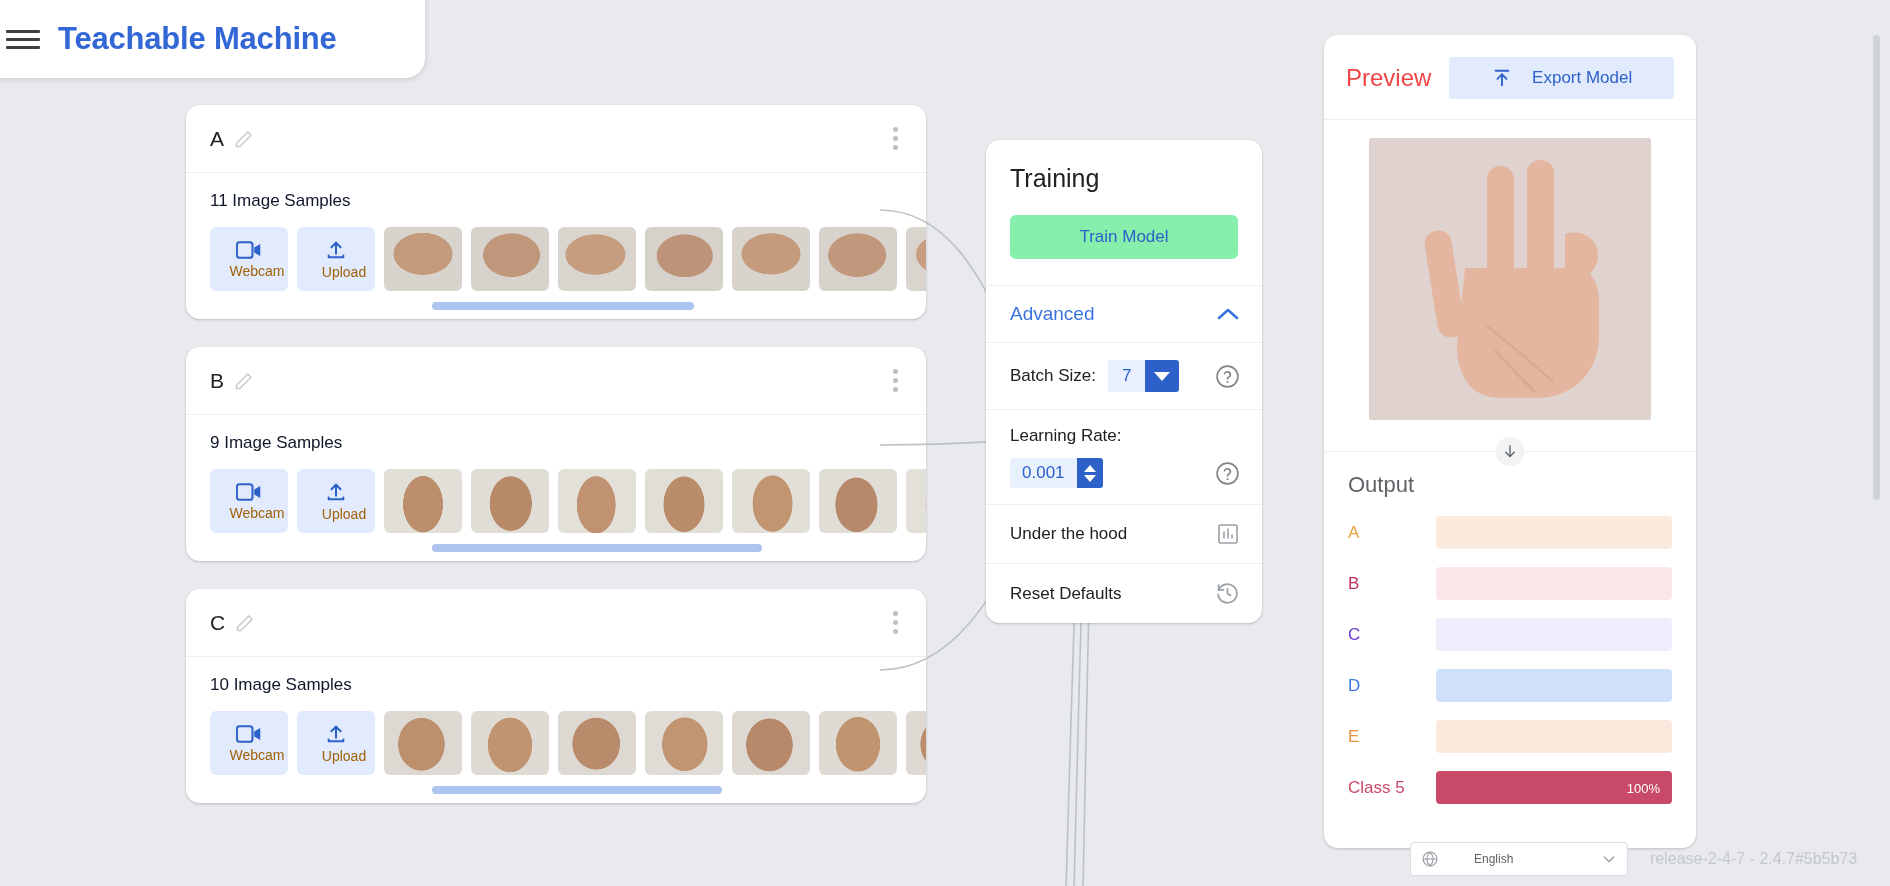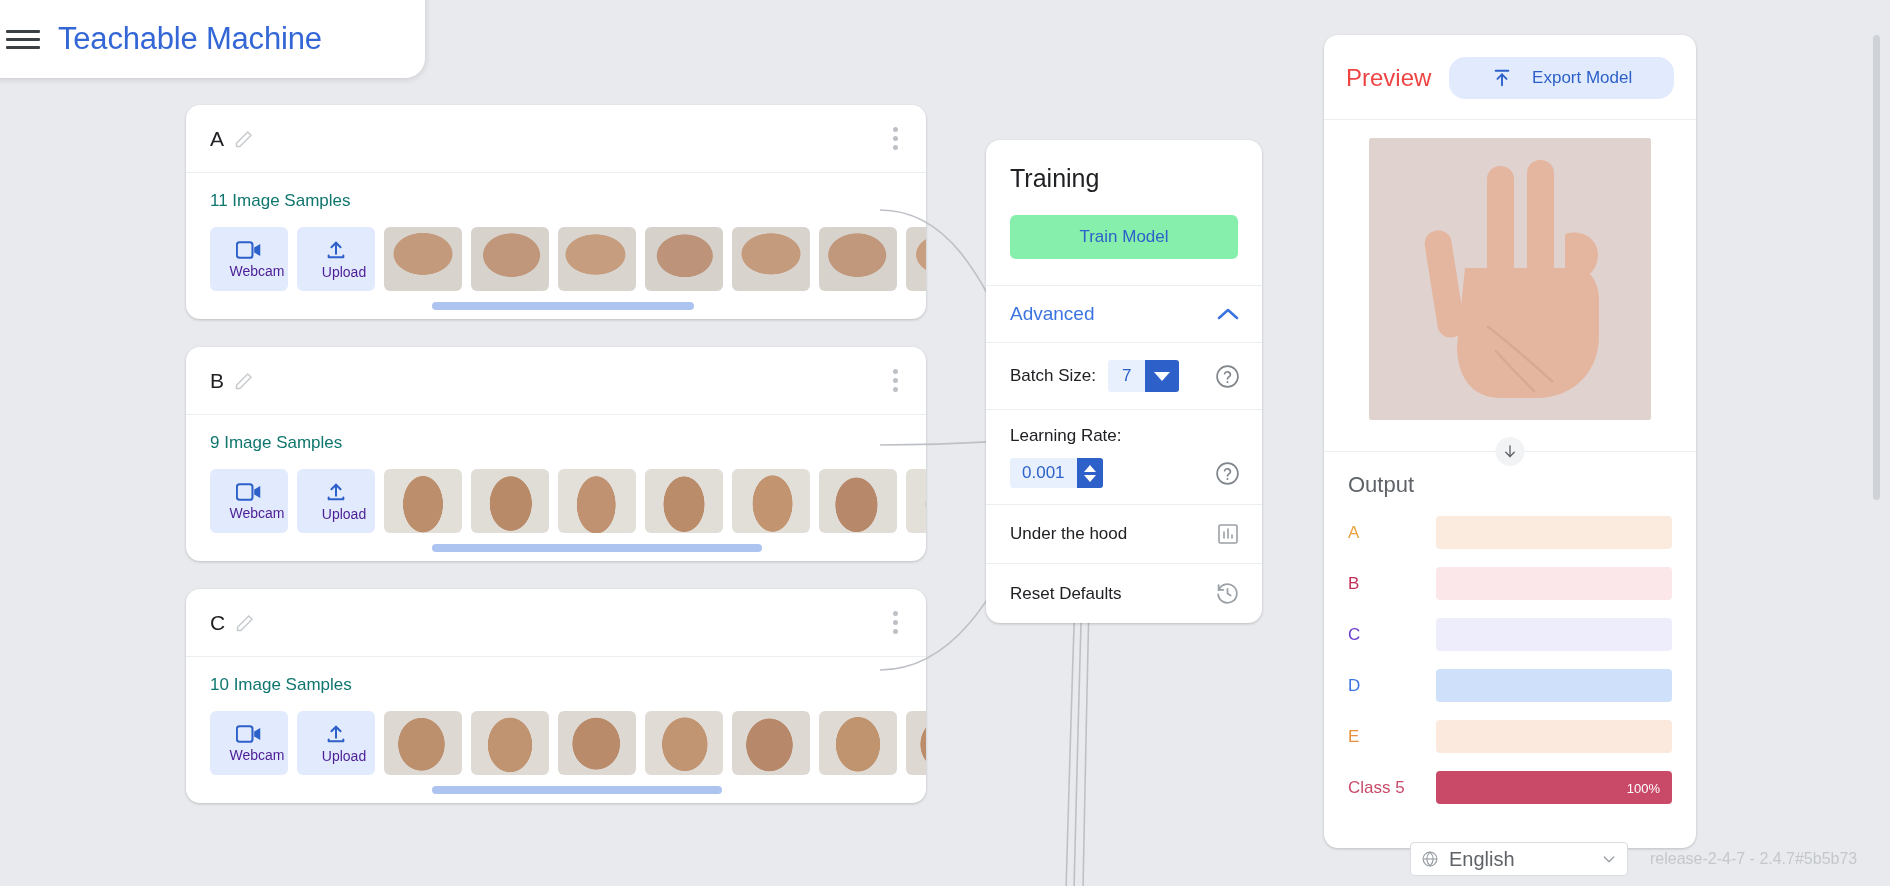--- a/index.html
+++ b/index.html
@@ -22,21 +22,21 @@
     padding: 20px 0 0 26px;
     z-index: 40;
   }
   .hamburger {
     width: 34px; height: 26px;
     display: flex; flex-direction: column; justify-content: center; gap: 5px;
     cursor: pointer; margin-right: 18px;
   }
   .hamburger span { display:block; height: 3px; background: #3c4043; border-radius: 1px; }
   .brand {
-    font-size: 31px; font-weight: 400; color: #3367d6;
+    font-size: 31px; font-weight: 700; color: #3367d6;
     letter-spacing: -.2px; cursor: pointer;
   }
 
   
   .class-col {
     position: absolute; left: 186px; top: 105px;
     width: 740px;
   }
   .class-card {
     background: #fff;
@@ -50,29 +50,29 @@
     display: flex; align-items: center;
     padding: 0 22px 0 24px;
     border-bottom: 1px solid #eceff1;
   }
   .class-title { font-size: 21px; color: #202124; }
   .pencil-icon { margin-left: 10px; cursor: pointer; opacity: .55; display:flex; }
   .dots { margin-left: auto; display: flex; flex-direction: column; gap: 4px; padding: 8px 6px; cursor: pointer; }
   .dots i { width: 5px; height: 5px; border-radius: 50%; background: #bdc1c6; display: block; }
 
   .class-body { padding: 18px 0 0 24px; position: relative; }
-  .samples-label { font-size: 17px; color: #0f766e; margin-bottom: 16px; }
+  .samples-label { font-size: 17px; color: #0f172a; margin-bottom: 16px; }
 
   .thumb-row { display: flex; align-items: flex-start; gap: 9px; padding-bottom: 0; }
   .src-btn {
     width: 78px; height: 64px; background: #e2ebfd; border-radius: 6px;
     display: flex; flex-direction: column; align-items: center; justify-content: center;
     gap: 3px; cursor: pointer; flex: 0 0 auto;
   }
-  .src-btn .lbl { font-size: 14px; color: #4c1d95; margin-left: 16px; }
+  .src-btn .lbl { font-size: 14px; color: #a16207; margin-left: 16px; }
   .thumb { width: 78px; height: 64px; border-radius: 6px; flex: 0 0 auto; position: relative; overflow: hidden; background:#d6d2cd; }
   .scroll-track { height: 22px; position: relative; margin-top: 6px; }
   .scroll-thumb {
     position: absolute; left: 222px; top: 5px; height: 8px;
     border-radius: 5px; background: #aec4f0;
   }
 
   
   .connectors { position: absolute; left: 880px; top: 90px; width: 330px; height: 800px; z-index: 1; pointer-events:none;}
 
@@ -113,21 +113,21 @@
   .preview {
     position: absolute; left: 1324px; top: 35px;
     width: 372px;
     background: #fff; border-radius: 14px;
     box-shadow: 0 1px 3px rgba(60,64,67,.18), 0 1px 2px rgba(60,64,67,.08);
     z-index: 20; overflow: visible;
   }
   .preview-head { display:flex; align-items:center; padding: 22px 22px 20px 22px; border-bottom: 1px solid #eceff1; }
   .preview-title { font-size: 24px; color: #ef4444; }
   .export-btn {
-    margin-left: 18px; flex: 1; height: 42px; background: #e2ebfd; border: none; border-radius: 16px;
+    margin-left: 18px; flex: 1; height: 42px; background: #e2ebfd; border: none; border-radius: 4px;
     display: flex; align-items: center; justify-content: center; gap: 19px;
     color: #2d61c9; font-size: 17px; font-family: inherit; cursor: pointer;
   }
   .preview-media { padding: 18px 0 0 0; display:flex; justify-content:center; }
   .webcam-box { width: 282px; height: 282px; border-radius: 3px; position: relative; overflow: hidden; background: #ddd0cc; }
   .divider-wrap { position: relative; height: 34px; margin-top: 14px; }
   .divider-wrap:before { content:""; position:absolute; left:0; right:0; top: 17px; height:1px; background:#eceff1; }
   .down-pill { position:absolute; left: 50%; transform: translateX(-50%); top: 3px; width: 29px; height: 29px; border-radius:50%; background:#f1f3f4; display:flex; align-items:center; justify-content:center; cursor:pointer; }
   .output-sec { padding: 4px 24px 26px 24px; }
   .output-title { font-size: 22px; color: #5f6368; margin-bottom: 18px; }
@@ -135,21 +135,21 @@
   .oname { width: 88px; font-size: 17px; }
   .obar { flex: 1; height: 100%; border-radius: 4px; position: relative; }
   .opct { position:absolute; right: 12px; top: 50%; transform: translateY(-50%); font-size: 13px; color:#fff; }
 
   
   .footer { position: absolute; left: 1410px; bottom: 10px; display: flex; align-items: center; z-index: 30; }
   .lang-select {
     width: 218px; height: 34px; background:#fff; border: 1px solid #dadce0; border-radius: 4px;
     display:flex; align-items:center; padding: 0 10px; gap: 10px; cursor: pointer;
   }
-  .lang-label { font-size: 20px; color: #5f6368; }
+  .lang-label { font-size: 12px; color: #5f6368; margin-left: 25px; }
   .lang-chev { margin-left: auto; }
   .release { margin-left: 22px; font-size: 16px; color: #c5c8cb; white-space: nowrap; }
 
   
   .rail { position:absolute; right: 10px; top: 35px; width: 7px; height: 465px; background: #cfd3d8; border-radius: 4px; z-index: 25;}
 </style>
 </head>
 <body>
 
 <div class="stage">

